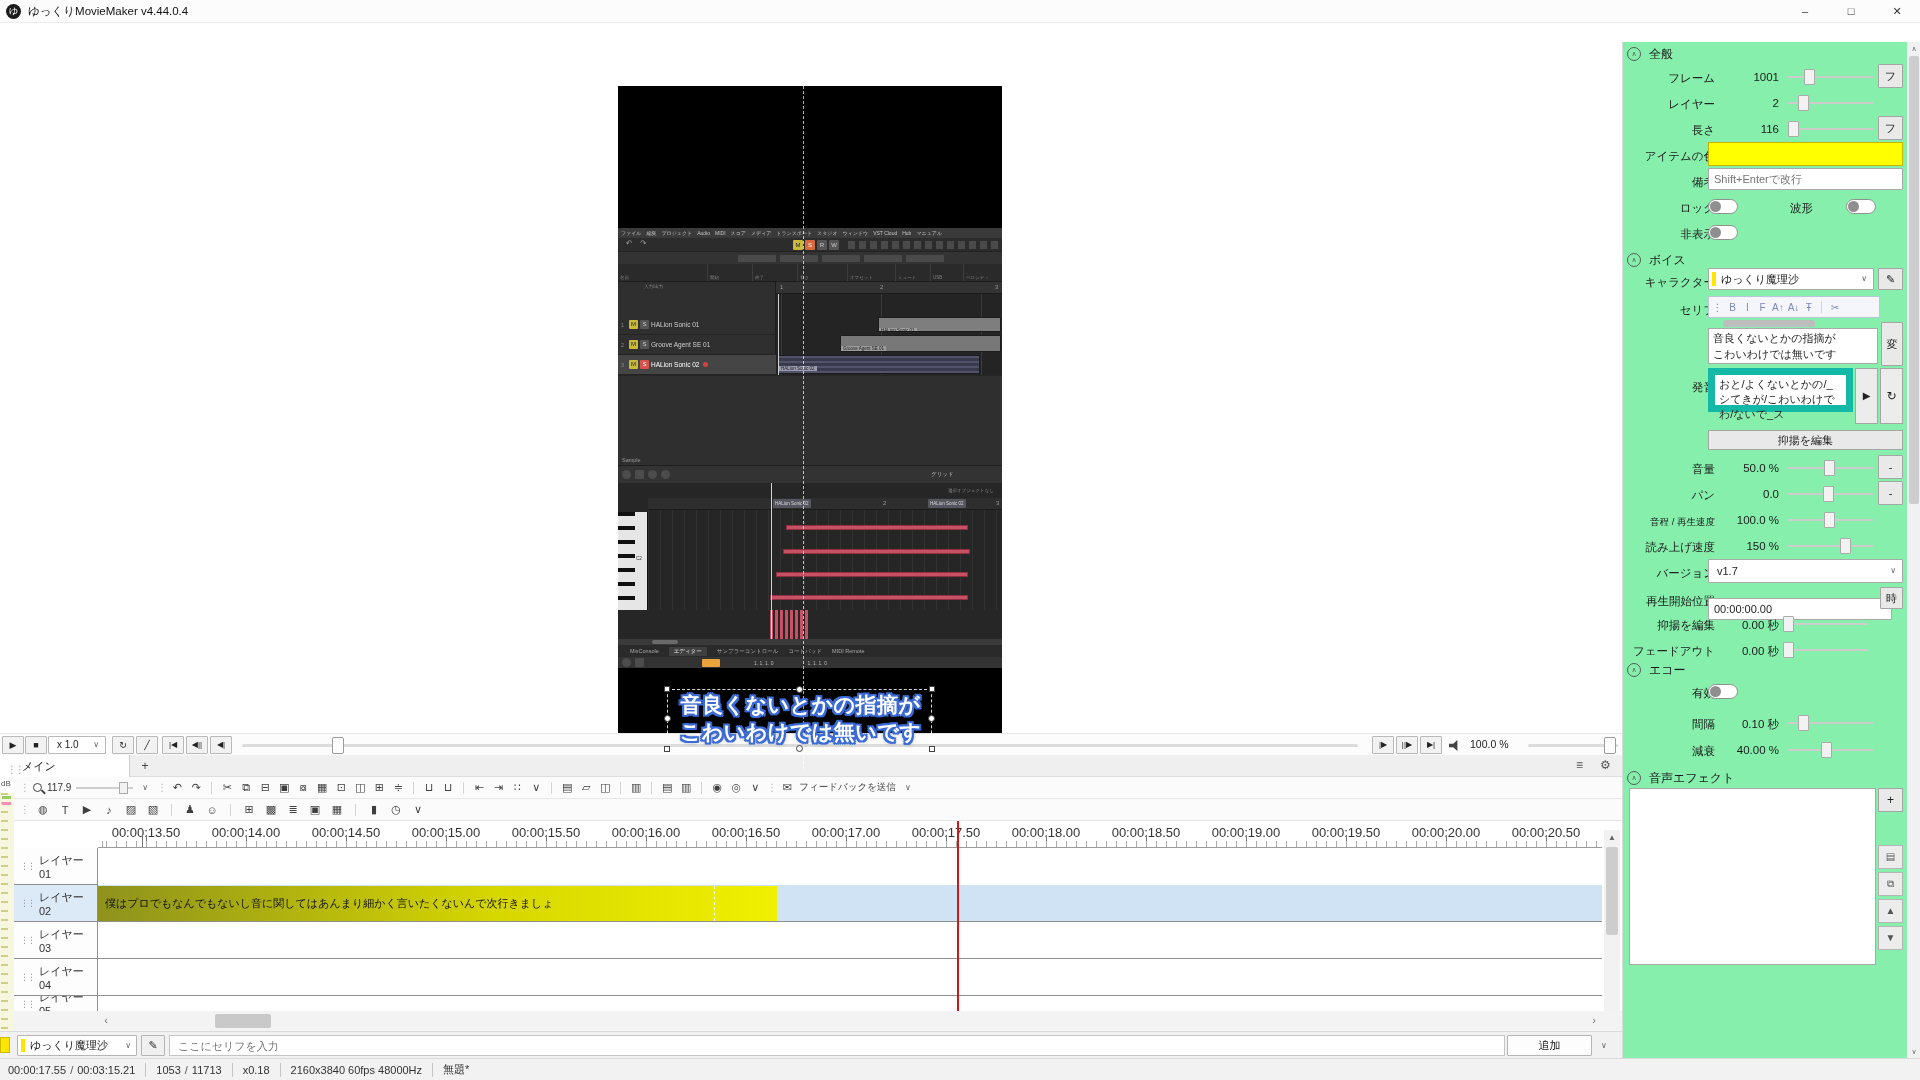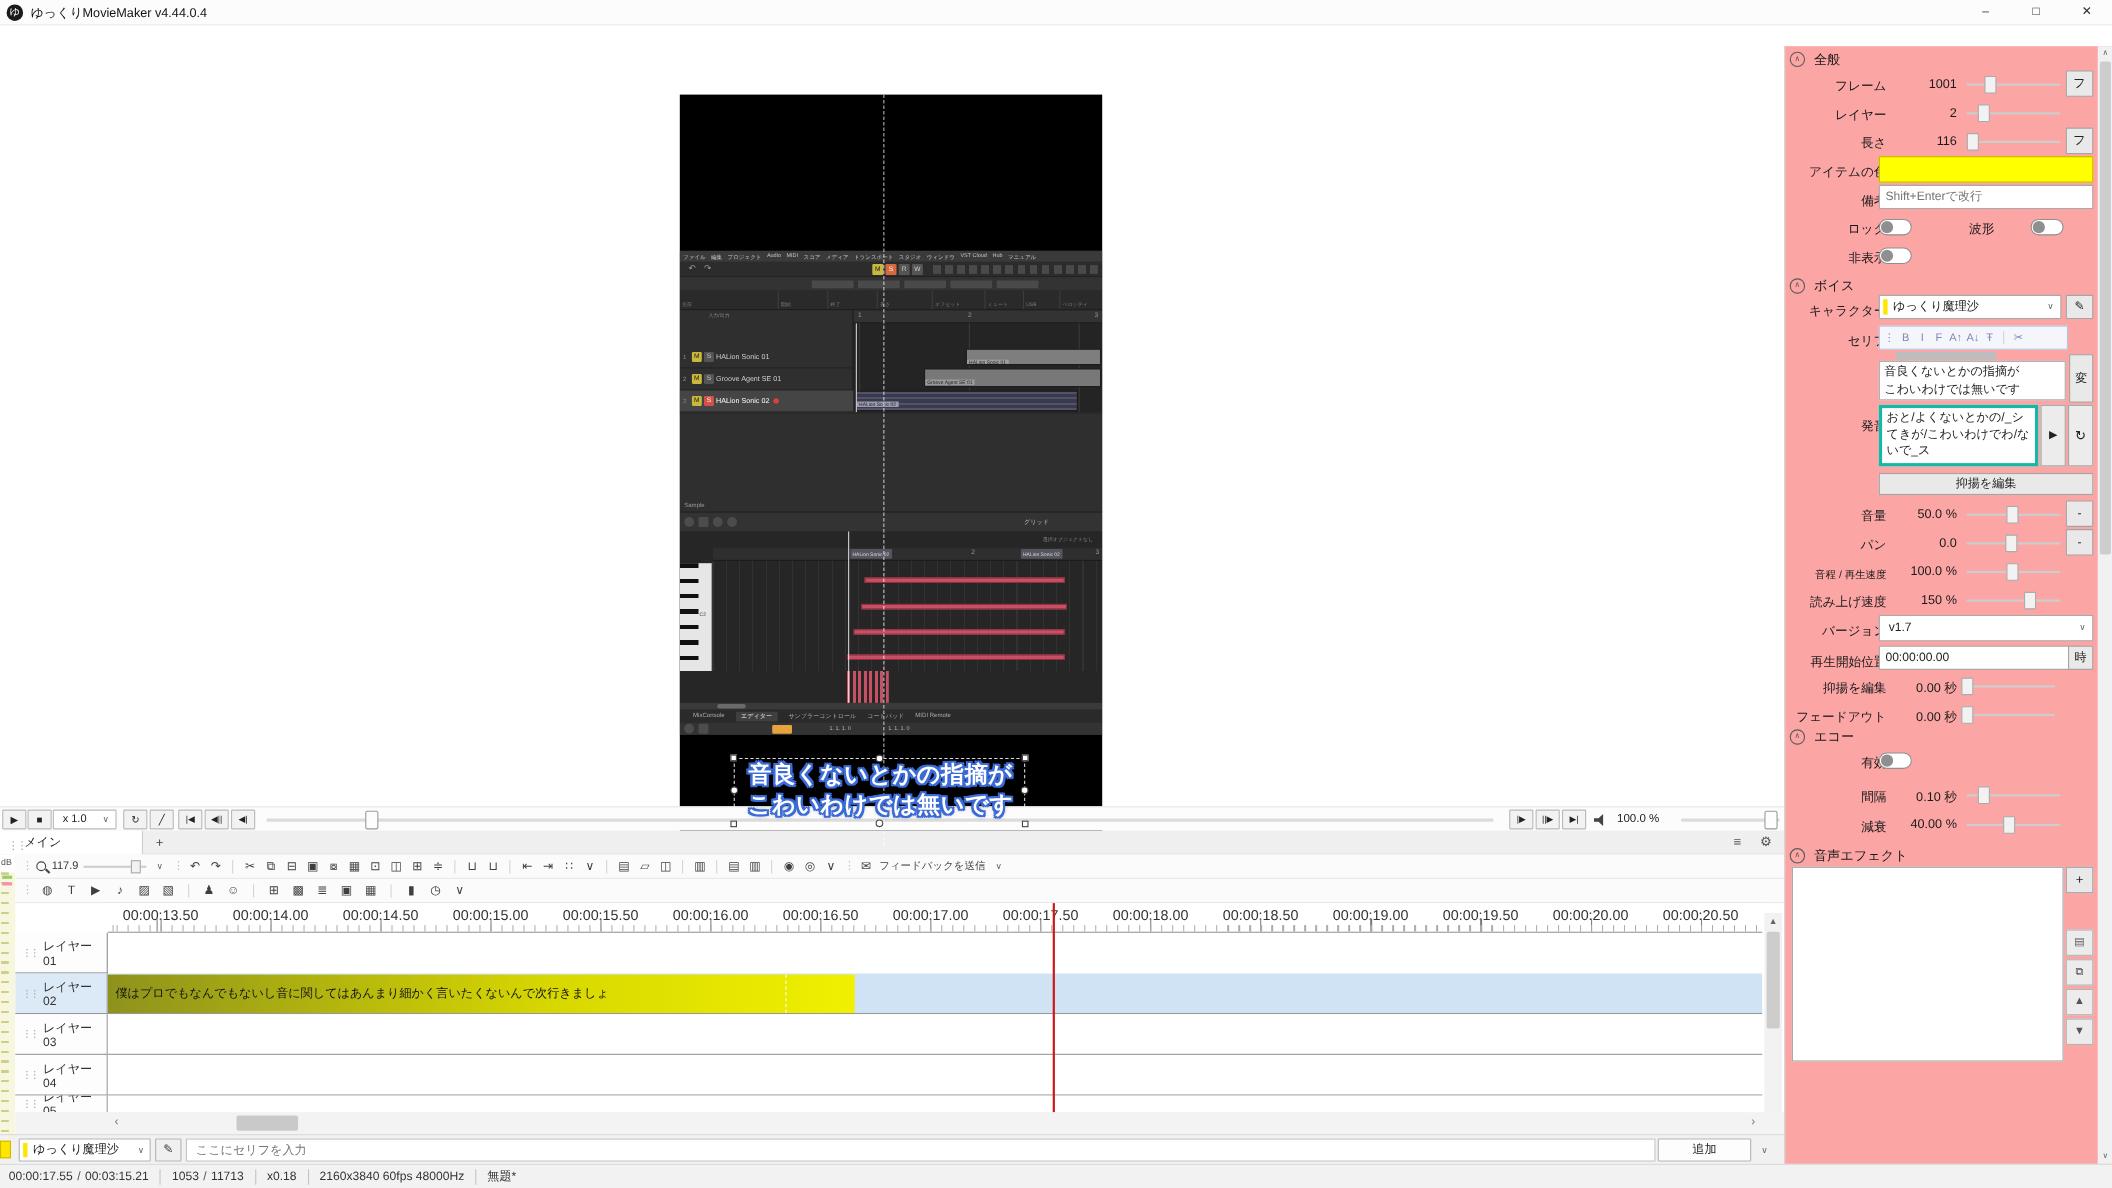--- a/index.html
+++ b/index.html
@@ -145,41 +145,41 @@
   .serifinput{position:absolute;left:169px;top:3px;width:1336px;height:21px;background:#fff;border:1px solid #c4c4c4;font-size:11px;padding-left:8px;font-family:inherit}
   .addbtn{position:absolute;left:1507px;top:3px;width:85px;height:21px;background:#fdfdfd;border:1px solid #b5b5b5;font-size:11px;text-align:center;line-height:19px;border-radius:1px}
   .adddd{position:absolute;left:1594px;top:3px;width:20px;height:21px;font-size:8px;color:#666;text-align:center;line-height:21px}
 
   
   .statusbar{left:0;top:1058px;width:1920px;height:22px;background:#f2f2f2;border-top:1px solid #dadada;display:flex;align-items:center;padding-left:8px;font-size:11px;color:#333}
   .sbsep{width:1px;height:14px;background:#c4c4c4;margin:0 10px}
   .sbs{margin:0 4px;color:#555}
 
   
-  .rpanel{left:1622px;top:42px;width:298px;height:1016px;background:#fca5a5;border-left:1px solid #dadada}
+  .rpanel{left:1622px;top:42px;width:298px;height:1016px;background:#86efac;border-left:1px solid #dadada}
   .psec{position:absolute;left:4px;height:16px;display:flex;align-items:center;gap:8px;font-size:12px;color:#1a1a1a}
   .pchev{width:14px;height:14px;border:1.5px solid #5a5a5a;border-radius:50%;font-size:7px;line-height:12px;text-align:center;color:#5a5a5a}
   .prow{position:absolute;left:0;width:284px;height:26px}
   .plabel{position:absolute;left:0;top:7px;width:92px;text-align:right;font-size:11.5px;color:#1a1a1a;white-space:nowrap}
   .plabel.small{font-size:9.5px;top:9px}
   .pval{position:absolute;left:96px;top:7px;width:60px;text-align:right;font-size:11.5px;color:#1a1a1a;white-space:nowrap}
   .pslider{position:absolute;left:165px;top:12px;width:85px;height:2px;background:#cdcdcd}
   .pthumb{position:absolute;top:-7px;width:11px;height:16px;background:#f2f2f2;border:1px solid #ababab;border-radius:1px}
   .pbtn{position:absolute;left:255px;top:0;width:25px;height:24px;background:#e9e9e9;border:1px solid #a5a5a5;font-size:11px;text-align:center;line-height:22px;border-radius:1px}
   .ptoggle{position:absolute;top:5px;width:30px;height:15px;border:1px solid #8f8f8f;border-radius:8px;background:#fff}
   .ptoggle::after{content:"";position:absolute;left:1px;top:1px;width:11px;height:11px;border-radius:50%;background:#8f8f8f}
   .pinput{position:absolute;background:#fff;border:1px solid #a9a9a9;font-size:11px;padding-left:5px;font-family:inherit;border-radius:1px}
   .pdrop{position:absolute;background:#fff;border:1px solid #a9a9a9;font-size:11px;border-radius:1px}
   .pdrop .dd{position:absolute;right:6px;top:50%;transform:translateY(-50%);font-size:8px;color:#666}
   .colorbox{position:absolute;left:85px;width:195px;height:24px;background:#ffff00;border:1px solid #c8b400}
   .serif-tools{position:absolute;left:85px;top:0;width:172px;height:22px;background:#f4f6fb;border:1px solid #b9c4de;display:flex;align-items:center;gap:4px;padding-left:3px}
   .st-ic{font-size:10px;color:#7c88b8;min-width:11px;text-align:center;font-style:normal}
   .serif-pill{position:absolute;left:100px;top:24px;width:92px;height:7px;background:#bdbdbd;border-radius:3px}
   .serif-text{position:absolute;left:85px;top:32px;width:170px;height:36px;background:#fff;border:1px solid #a9a9a9;font-size:11px;line-height:16px;padding:1px 4px;white-space:pre-line}
-  .pron-box{position:absolute;left:85px;top:0;width:145px;height:56px;background:#fff;border:3px solid #14b8a6;font-size:11px;line-height:15px;padding:2px 4px;word-break:break-all}
+  .pron-box{position:absolute;left:85px;top:0;width:145px;height:44px;background:#fff;border:7px solid #14b8a6;font-size:11px;line-height:15px;padding:2px 4px;word-break:break-all}
   .pron-play{position:absolute;left:232px;top:0;width:23px;height:56px;background:#ececec;border:1px solid #a5a5a5;font-size:10px;text-align:center;line-height:54px}
   .pron-reload{position:absolute;left:257px;top:0;width:23px;height:56px;background:#ececec;border:1px solid #a5a5a5;font-size:12px;text-align:center;line-height:54px}
   .wide-btn{position:absolute;left:85px;width:195px;height:20px;background:#e9e9e9;border:1px solid #a5a5a5;font-size:11px;text-align:center;line-height:18px}
   .fxbox{position:absolute;left:6px;top:746px;width:247px;height:177px;background:#fff;border:1px solid #a9a9a9}
   .fxbtn{position:absolute;left:255px;width:25px;height:24px;background:#e9e9e9;border:1px solid #a5a5a5;font-size:12px;text-align:center;line-height:22px}
   .fxside{position:absolute;left:255px;top:803px;display:flex;flex-direction:column;gap:3px}
   .fxside .tb-ic{width:25px;height:24px;background:#ececec;border:1px solid #b5b5b5;line-height:22px;font-size:10px;color:#555}
   .pscroll{position:absolute;left:284px;top:0;width:14px;height:1016px;background:#f1f1f1}
   .pscroll .up{position:absolute;top:0;left:0;width:14px;height:13px;font-size:7px;text-align:center;line-height:13px;color:#666}
   .pscroll .dn{position:absolute;bottom:0;left:0;width:14px;height:13px;font-size:7px;text-align:center;line-height:13px;color:#666}
@@ -662,21 +662,21 @@
     </div>
     <div class="prow" style="top:517px">
       <span class="plabel">バージョン</span>
       <span class="pdrop" style="left:85px;top:0;width:195px;height:24px;line-height:22px;padding-left:8px">
         <span>v1.7</span>
         <span class="dd">∨</span>
       </span>
     </div>
     <div class="prow" style="top:545px">
       <span class="plabel">再生開始位置</span>
-      <span class="pinput" style="left:85px;top:0;width:184px;height:22px;line-height:20px">00:00:00.00</span>
+      <span class="pinput" style="left:85px;top:11px;width:184px;height:22px;line-height:20px">00:00:00.00</span>
       <span class="pbtn" style="left:257px;width:23px;height:22px;line-height:20px">時</span>
     </div>
     <div class="prow" style="top:569px">
       <span class="plabel">抑揚を編集</span>
       <span class="pval">0.00 秒</span>
       <span class="pslider" style="left:160px">
           <span class="pthumb" style="left:0"></span>
         </span>
     </div>
     <div class="prow" style="top:595px">

